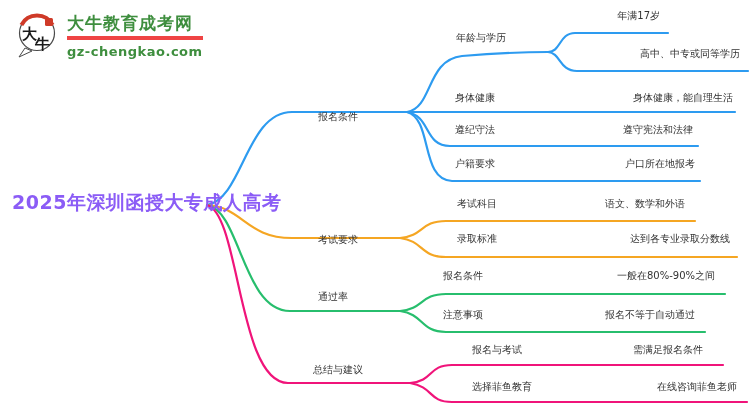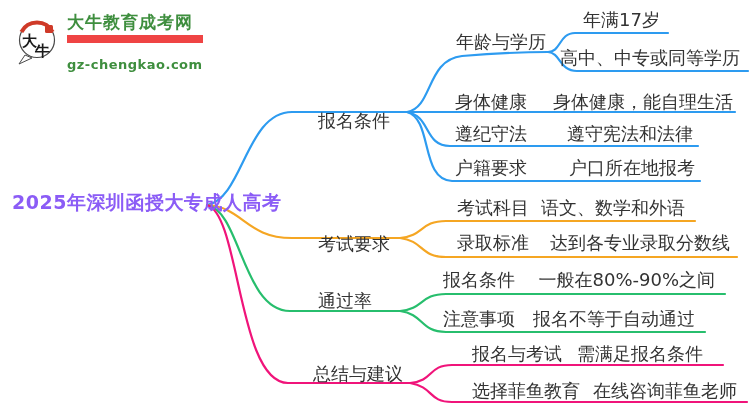--- a/index.html
+++ b/index.html
@@ -5,33 +5,33 @@
   html,body{margin:0;padding:0;background:#fff;}
   .stage{
     position:relative;width:750px;height:410px;background:#ffffff;
     overflow:hidden;
     font-family:"DejaVu Sans","Liberation Sans",sans-serif;
   }
   svg.lines{position:absolute;left:0;top:0;}
   svg.lines path{fill:none;stroke-width:2.2;stroke-linecap:round;}
   .label{
     position:absolute;white-space:nowrap;color:#333;
-    font-size:18px;line-height:1.15;
+    font-size:10px;line-height:1.15;
   }
   .root-label{
     font-size:19px;font-weight:700;color:#8b5cf6;letter-spacing:.5px;
   }
   .branch-label{font-weight:400;}
   
   .logo{position:absolute;left:14px;top:11px;display:flex;align-items:center;gap:7px;cursor:pointer;}
   .logo-text{display:flex;flex-direction:column;}
   .logo-title{font-size:17px;font-weight:700;color:#3e8e3e;letter-spacing:1px;}
   .logo-domain{
     font-size:13px;font-weight:700;color:#3e8e3e;letter-spacing:.5px;
-    border-top:8px solid #ef4444;margin-top:1px;padding-top:14px;
+    border-top:4px solid #ef4444;margin-top:1px;padding-top:4px;
   }
 </style>
 </head>
 <body>
 
 <div class="stage">
 
   <svg class="lines" width="750" height="410" viewBox="0 0 750 410">
 
     <path d="M207,205 C243,199 246,112 292,112 H735" stroke="#2d9bf0"></path>

